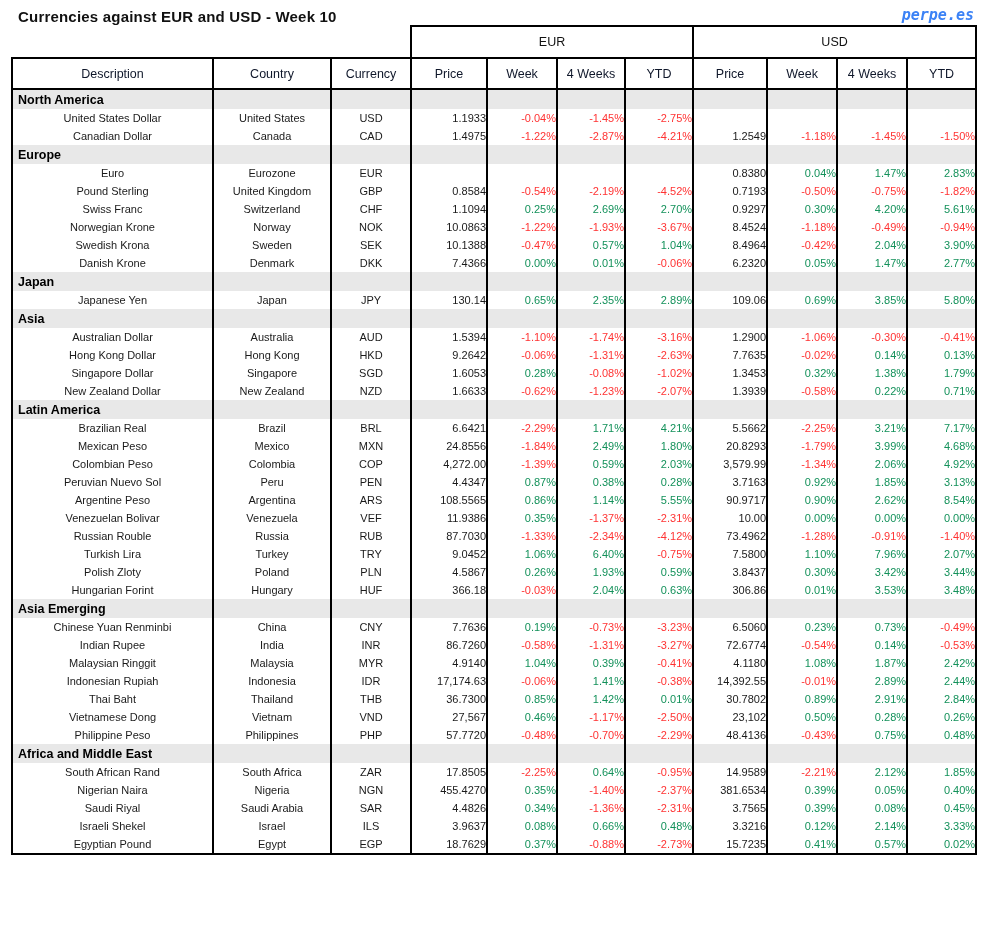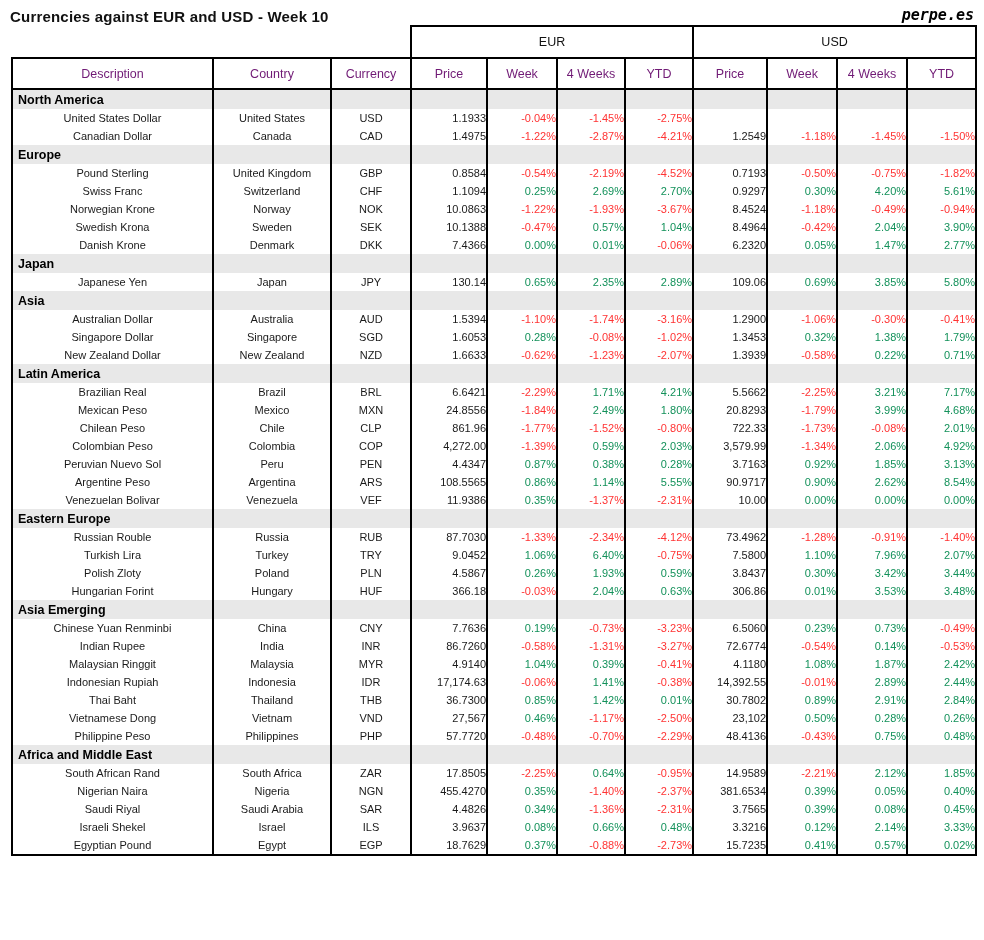--- a/index.html
+++ b/index.html
@@ -2,46 +2,46 @@
 <html><head>
 <meta charset="utf-8">
 <style>
   html,body{margin:0;padding:0;background:#ffffff;}
   body{
     width:984px;height:940px;position:relative;overflow:hidden;
     font-family:"Liberation Sans", sans-serif;
     -webkit-font-smoothing:antialiased;
   }
   .page-title{
-    position:absolute;top:8px;left:10px;
+    position:absolute;top:8px;left:18px;
     font-size:15px;font-weight:bold;color:#111;letter-spacing:.2px;
   }
   .site-logo{
     position:absolute;top:6px;right:10px;
     font-family:"DejaVu Sans Mono", monospace;
-    font-style:italic;font-weight:bold;font-size:15px;color:#000000;
+    font-style:italic;font-weight:bold;font-size:15px;color:#3b82f6;
     cursor:pointer;
   }
   table.fx{
     position:absolute;top:25px;left:11px;
     border-collapse:collapse;table-layout:fixed;width:964px;
     font-size:11px;color:#1a1a1a;
   }
   table.fx td,table.fx th{
     border-left:2px solid #000;border-right:2px solid #000;
     padding:0;overflow:hidden;white-space:nowrap;
   }
   tr.group-row th.grp{
     border:2px solid #000;height:30px;
     font-size:12.5px;font-weight:normal;text-align:center;background:#fff;color:#111;
   }
   tr.group-row td.nogrid{border:none;background:#fff;}
   tr.col-row th{
     border:2px solid #000;height:29px;background:#fff;
-    font-size:12.5px;font-weight:normal;text-align:center;color:#701a75;
+    font-size:12.5px;font-weight:normal;text-align:center;color:#0f172a;
   }
   tr.data-row td{height:18px;background:#fff;}
   tr.section-row td{
     height:19px;background:#e8e8e8;font-weight:bold;font-size:12.5px;color:#000;
   }
   tr.section-row td:first-child{text-align:left;padding-left:5px;margin-top:40px;}
   tbody tr:last-child td{border-bottom:2px solid #000;}
   td.c{text-align:center;}
   td.num{text-align:right;padding-right:13px;color:#1a1a1a;}
   td.pct{text-align:right;padding-right:16px;}
@@ -135,20 +135,33 @@
         <td></td>
         <td></td>
         <td></td>
         <td></td>
         <td></td>
         <td></td>
         <td></td>
         <td></td>
       </tr>
       <tr class="data-row">
+        <td class="c">Euro</td>
+        <td class="c">Eurozone</td>
+        <td class="c">EUR</td>
+        <td class="num"></td>
+        <td class="pct "></td>
+        <td class="pct "></td>
+        <td class="pct "></td>
+        <td class="num">0.8380</td>
+        <td class="pct pos">0.04%</td>
+        <td class="pct pos">1.47%</td>
+        <td class="pct pos">2.83%</td>
+      </tr>
+      <tr class="data-row">
         <td class="c">Pound Sterling</td>
         <td class="c">United Kingdom</td>
         <td class="c">GBP</td>
         <td class="num">0.8584</td>
         <td class="pct neg">-0.54%</td>
         <td class="pct neg">-2.19%</td>
         <td class="pct neg">-4.52%</td>
         <td class="num">0.7193</td>
         <td class="pct neg">-0.50%</td>
         <td class="pct neg">-0.75%</td>
@@ -252,20 +265,33 @@
         <td class="num">1.5394</td>
         <td class="pct neg">-1.10%</td>
         <td class="pct neg">-1.74%</td>
         <td class="pct neg">-3.16%</td>
         <td class="num">1.2900</td>
         <td class="pct neg">-1.06%</td>
         <td class="pct neg">-0.30%</td>
         <td class="pct neg">-0.41%</td>
       </tr>
       <tr class="data-row">
+        <td class="c">Hong Kong Dollar</td>
+        <td class="c">Hong Kong</td>
+        <td class="c">HKD</td>
+        <td class="num">9.2642</td>
+        <td class="pct neg">-0.06%</td>
+        <td class="pct neg">-1.31%</td>
+        <td class="pct neg">-2.63%</td>
+        <td class="num">7.7635</td>
+        <td class="pct neg">-0.02%</td>
+        <td class="pct pos">0.14%</td>
+        <td class="pct pos">0.13%</td>
+      </tr>
+      <tr class="data-row">
         <td class="c">Singapore Dollar</td>
         <td class="c">Singapore</td>
         <td class="c">SGD</td>
         <td class="num">1.6053</td>
         <td class="pct pos">0.28%</td>
         <td class="pct neg">-0.08%</td>
         <td class="pct neg">-1.02%</td>
         <td class="num">1.3453</td>
         <td class="pct pos">0.32%</td>
         <td class="pct pos">1.38%</td>
@@ -317,33 +343,20 @@
         <td class="num">24.8556</td>
         <td class="pct neg">-1.84%</td>
         <td class="pct pos">2.49%</td>
         <td class="pct pos">1.80%</td>
         <td class="num">20.8293</td>
         <td class="pct neg">-1.79%</td>
         <td class="pct pos">3.99%</td>
         <td class="pct pos">4.68%</td>
       </tr>
       <tr class="data-row">
-        <td class="c">Chilean Peso</td>
-        <td class="c">Chile</td>
-        <td class="c">CLP</td>
-        <td class="num">861.96</td>
-        <td class="pct neg">-1.77%</td>
-        <td class="pct neg">-1.52%</td>
-        <td class="pct neg">-0.80%</td>
-        <td class="num">722.33</td>
-        <td class="pct neg">-1.73%</td>
-        <td class="pct neg">-0.08%</td>
-        <td class="pct pos">2.01%</td>
-      </tr>
-      <tr class="data-row">
         <td class="c">Colombian Peso</td>
         <td class="c">Colombia</td>
         <td class="c">COP</td>
         <td class="num">4,272.00</td>
         <td class="pct neg">-1.39%</td>
         <td class="pct pos">0.59%</td>
         <td class="pct pos">2.03%</td>
         <td class="num">3,579.99</td>
         <td class="pct neg">-1.34%</td>
         <td class="pct pos">2.06%</td>
@@ -381,33 +394,20 @@
         <td class="c">VEF</td>
         <td class="num">11.9386</td>
         <td class="pct pos">0.35%</td>
         <td class="pct neg">-1.37%</td>
         <td class="pct neg">-2.31%</td>
         <td class="num">10.00</td>
         <td class="pct pos">0.00%</td>
         <td class="pct pos">0.00%</td>
         <td class="pct pos">0.00%</td>
       </tr>
-      <tr class="section-row">
-        <td>Eastern Europe</td>
-        <td></td>
-        <td></td>
-        <td></td>
-        <td></td>
-        <td></td>
-        <td></td>
-        <td></td>
-        <td></td>
-        <td></td>
-        <td></td>
-      </tr>
       <tr class="data-row">
         <td class="c">Russian Rouble</td>
         <td class="c">Russia</td>
         <td class="c">RUB</td>
         <td class="num">87.7030</td>
         <td class="pct neg">-1.33%</td>
         <td class="pct neg">-2.34%</td>
         <td class="pct neg">-4.12%</td>
         <td class="num">73.4962</td>
         <td class="pct neg">-1.28%</td>

